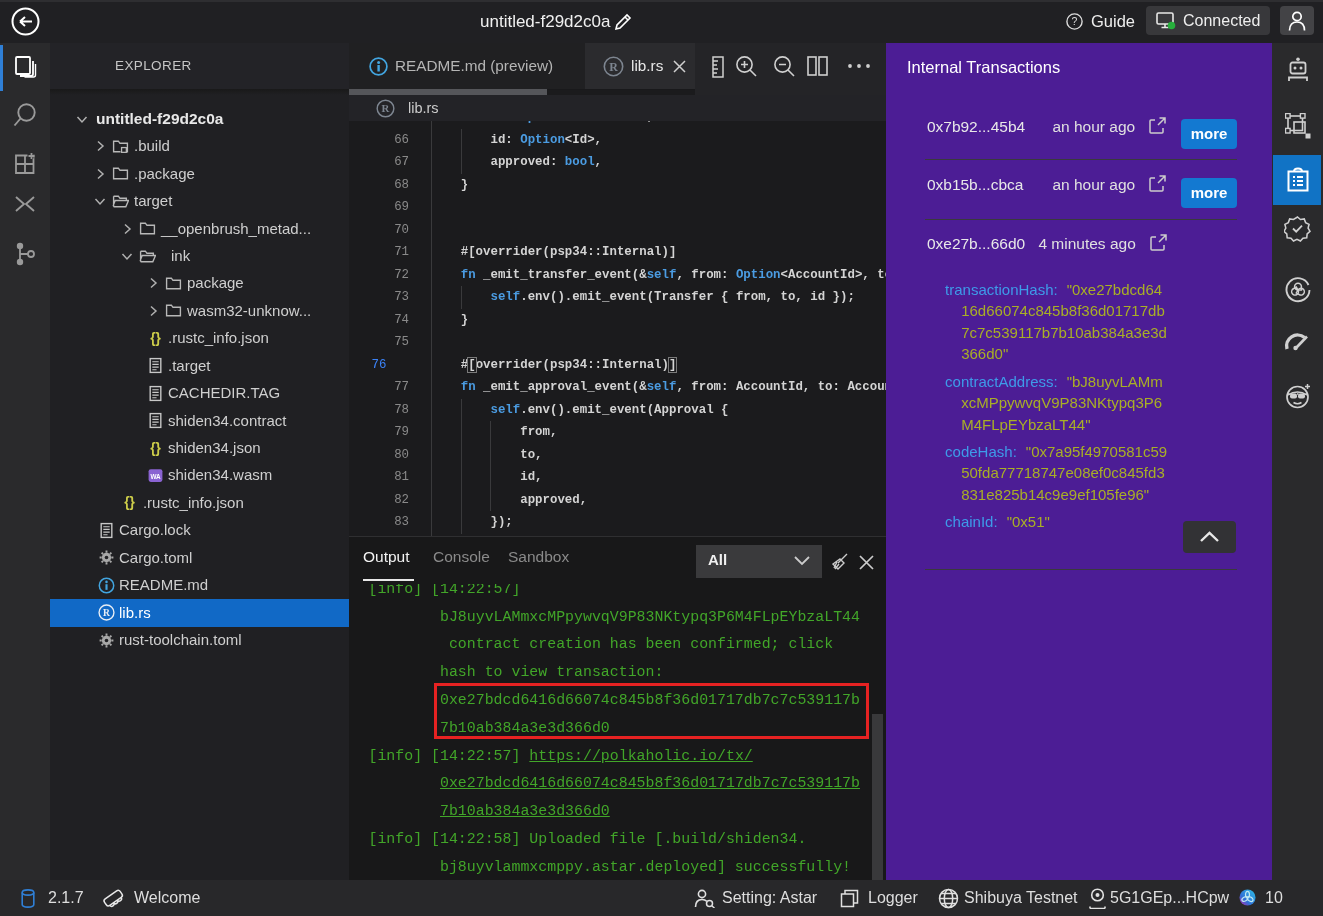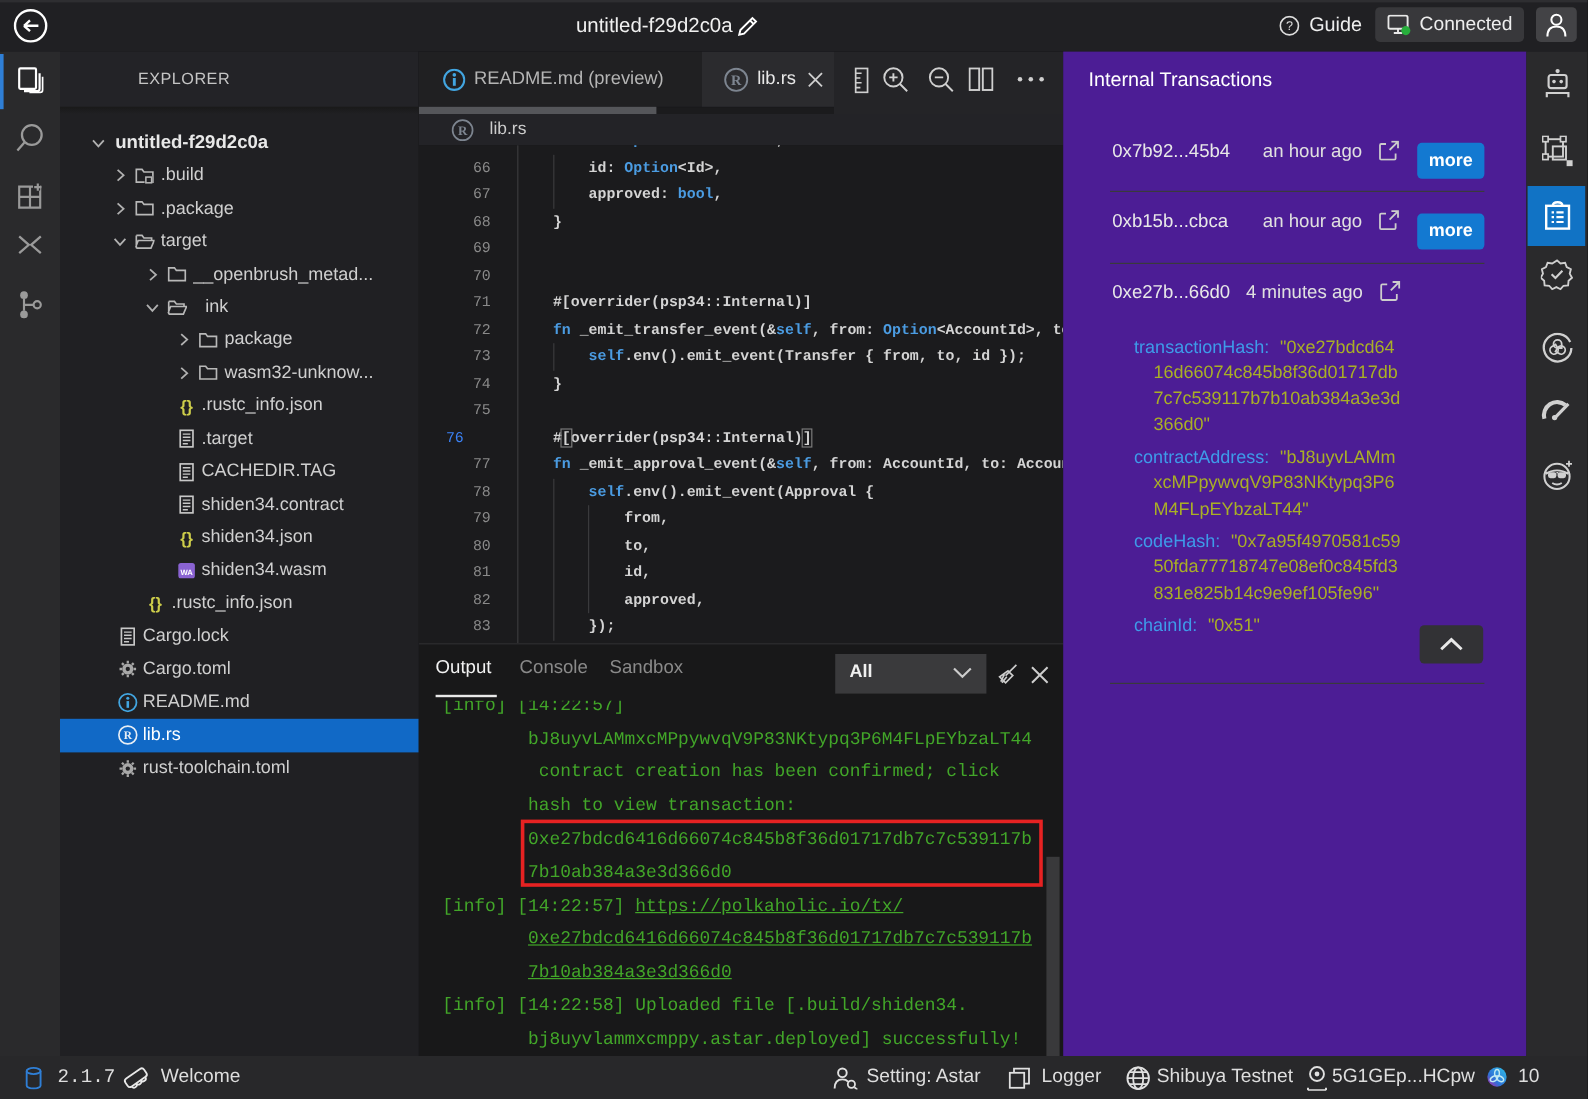--- a/index.html
+++ b/index.html
@@ -538,21 +538,21 @@
       <path d="M8.5 19.5 q4 2.5 8 0" fill="none" stroke="#d0d0d0" stroke-width="1.5"></path>
       <path d="M22.5 1 v5 M20 3.5 h5" stroke="#d0d0d0" stroke-width="1.5"></path>
     </svg>
   </div>
 
   <div id="statusbar">
     <svg class="abs" style="left:21px;top:9px" width="14" height="19" viewBox="0 0 14 19">
       <ellipse cx="7" cy="3.5" rx="5.8" ry="2.6" fill="none" stroke="#2f7fd6" stroke-width="1.6"></ellipse>
       <path d="M1.2 3.5 v12 c0 1.4 2.6 2.6 5.8 2.6 c3.2 0 5.8 -1.2 5.8 -2.6 v-12" fill="none" stroke="#2f7fd6" stroke-width="1.6"></path>
     </svg>
-    <div class="sitem" style="left:48px;font-family:Liberation Mono, monospace;">2.1.7</div>
+    <div class="sitem" style="left:48px;">2.1.7</div>
     <svg class="abs" style="left:102px;top:8px" width="23" height="21" viewBox="0 0 23 21">
       <g transform="rotate(-35 11.5 10.5)" fill="none" stroke="#e8e8e8" stroke-width="1.5">
         <rect x="2" y="6" width="19" height="8" rx="2.5"></rect>
         <path d="M4.5 14 a2.3 2.3 0 0 0 4.6 0 a2.3 2.3 0 0 0 4.6 0 a2.3 2.3 0 0 0 4.6 0"></path>
       </g>
     </svg>
     <div class="sitem" style="left:134px;">Welcome</div>
     <svg class="abs" style="left:694px;top:9px" width="21" height="19" viewBox="0 0 21 19">
       <circle cx="8" cy="5" r="3.6" fill="none" stroke="#e0e0e0" stroke-width="1.6"></circle>
       <path d="M1.5 18 c0 -5 2.5 -7.5 6.5 -7.5 c2 0 3.6 0.6 4.7 1.8" fill="none" stroke="#e0e0e0" stroke-width="1.6"></path>

